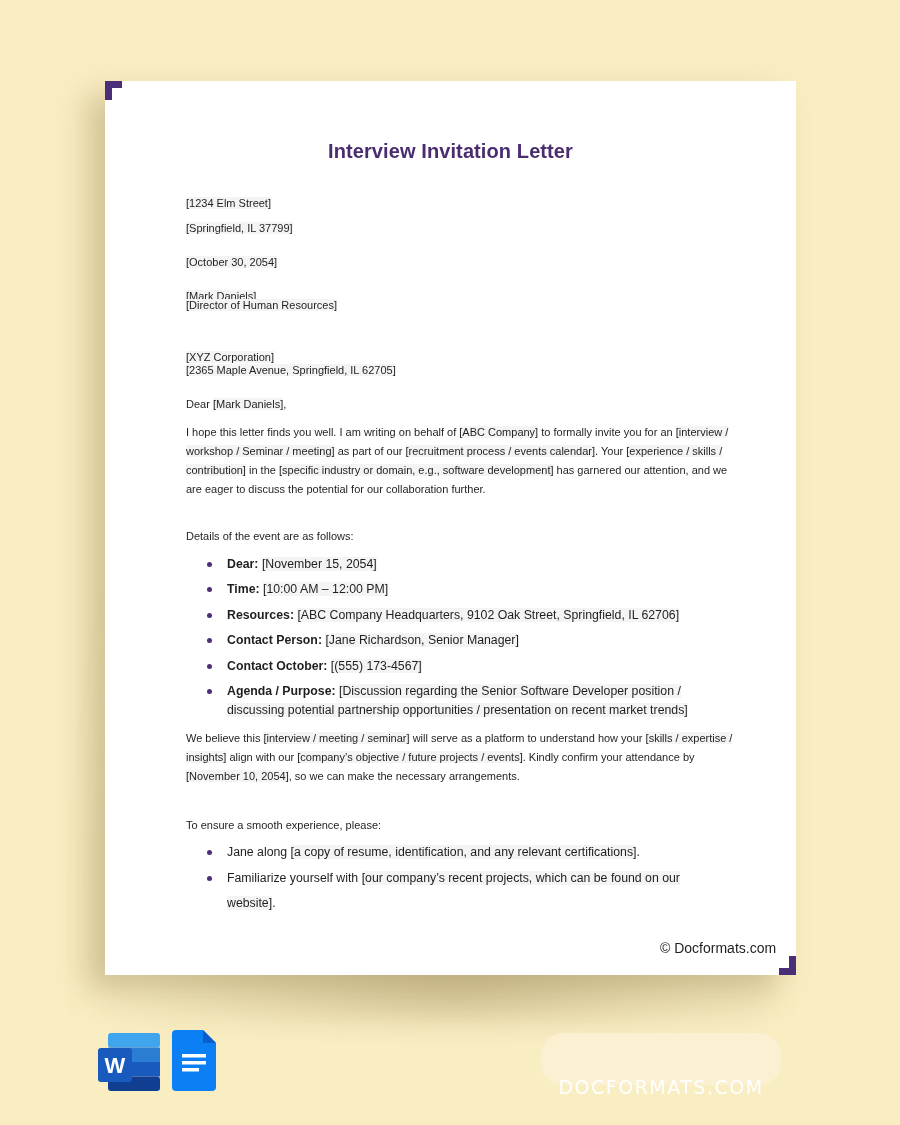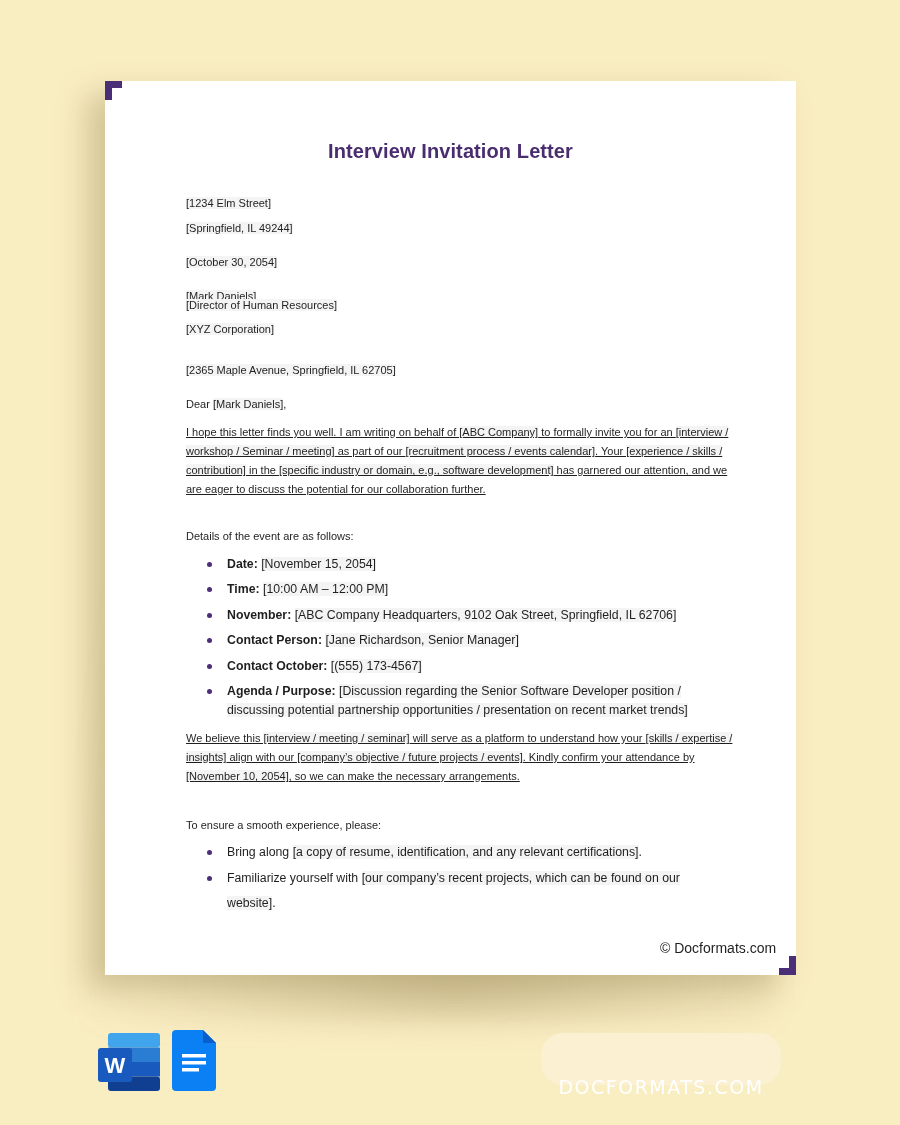--- a/index.html
+++ b/index.html
@@ -30,21 +30,21 @@
   .title {
     position: absolute; left: 105px; width: 691px; top: 140px;
     text-align: center; color: #4a2d6e; font-weight: bold; font-size: 20px;
     letter-spacing: 0.1px;
   }
   .txt {
     position: absolute; left: 186px; font-size: 11px; color: #1f1f1f; line-height: 19px;
     white-space: nowrap;
   }
   .ph { background: #f4f4f4; }
-  .para { white-space: normal; width: 545px; text-decoration: underline; }
+  .para { white-space: normal; width: 545px; }
   .bullet-dot {
     position: absolute; width: 5px; height: 5px; border-radius: 50%; background: #4b2e78;
   }
   .bl { position: absolute; left: 227px; font-size: 12.3px; color: #1f1f1f; line-height: 19px; white-space: nowrap; }
   .bl b { font-weight: bold; }
   .copyright { position: absolute; left: 660px; top: 940px; font-size: 14px; color: #1f1f1f; }
 
   .word-icon { position: absolute; left: 98px; top: 1033px; width: 62px; height: 58px; }
   .gdocs-icon { position: absolute; left: 172px; top: 1030px; width: 44px; height: 61px; }
 
@@ -71,59 +71,59 @@
     <div class="b"></div>
   </div>
 <div class="corner br">
     <div class="a"></div>
     <div class="b"></div>
   </div>
 
 <div class="title">Interview Invitation Letter</div>
 
 <div class="txt" style="top:194px"><span class="ph">[1234 Elm Street]</span></div>
-<div class="txt" style="top:219px"><span class="ph">[Springfield, IL 49244]</span></div>
+<div class="txt" style="top:219px"><span class="ph">[Springfield, IL 37799]</span></div>
 <div class="txt" style="top:253px"><span class="ph">[October 30, 2054]</span></div>
 
 <div class="txt" style="top:287px"><span class="ph">[Mark Daniels]</span></div>
 <div class="txt" style="top:296px"><span class="ph">[Director of Human Resources]</span></div>
-<div class="txt" style="top:320px"><span class="ph">[XYZ Corporation]</span></div>
+<div class="txt" style="top:348px"><span class="ph">[XYZ Corporation]</span></div>
 <div class="txt" style="top:361px"><span class="ph">[2365 Maple Avenue, Springfield, IL 62705]</span></div>
 
 <div class="txt" style="top:395px"><span>Dear </span><span class="ph">[Mark Daniels]</span><span>,</span></div>
 
 <div class="txt para" style="top:423px"><span>I hope this letter finds you well. I am writing on behalf of </span><span class="ph">[ABC Company]</span><span> to formally invite you for an </span><span class="ph">[interview / workshop / Seminar / meeting]</span><span> as part of our </span><span class="ph">[recruitment process / events calendar]</span><span>. Your </span><span class="ph">[experience / skills / contribution]</span><span> in the </span><span class="ph">[specific industry or domain, e.g., software development]</span><span> has garnered our attention, and we are eager to discuss the potential for our collaboration further.</span></div>
 
 <div class="txt" style="top:527px">Details of the event are as follows:</div>
 
 <div class="bullet-dot" style="left:207px;top:562px"></div>
-<div class="bl" style="top:555px"><b>Date:</b> <span class="ph">[November 15, 2054]</span></div>
+<div class="bl" style="top:555px"><b>Dear:</b> <span class="ph">[November 15, 2054]</span></div>
 
 <div class="bullet-dot" style="left:207px;top:587px"></div>
 <div class="bl" style="top:580px"><b>Time:</b> <span class="ph">[10:00 AM – 12:00 PM]</span></div>
 
 <div class="bullet-dot" style="left:207px;top:613px"></div>
-<div class="bl" style="top:606px"><b>November:</b> <span class="ph">[ABC Company Headquarters, 9102 Oak Street, Springfield, IL 62706]</span></div>
+<div class="bl" style="top:606px"><b>Resources:</b> <span class="ph">[ABC Company Headquarters, 9102 Oak Street, Springfield, IL 62706]</span></div>
 
 <div class="bullet-dot" style="left:207px;top:638px"></div>
 <div class="bl" style="top:631px"><b>Contact Person:</b> <span class="ph">[Jane Richardson, Senior Manager]</span></div>
 
 <div class="bullet-dot" style="left:207px;top:664px"></div>
 <div class="bl" style="top:657px"><b>Contact October:</b> <span class="ph">[(555) 173-4567]</span></div>
 
 <div class="bullet-dot" style="left:207px;top:689px"></div>
 <div class="bl" style="top:682px"><b>Agenda / Purpose:</b> <span class="ph">[Discussion regarding the Senior Software Developer position /</span></div>
 <div class="bl" style="top:701px"><span class="ph">discussing potential partnership opportunities / presentation on recent market trends]</span></div>
 
 <div class="txt para" style="top:729px;width:560px"><span>We believe this </span><span class="ph">[interview / meeting / seminar]</span><span> will serve as a platform to understand how your </span><span class="ph">[skills / expertise / insights]</span><span> align with our </span><span class="ph">[company’s objective / future projects / events]</span><span>. Kindly confirm your attendance by </span><span class="ph">[November 10, 2054]</span><span>, so we can make the necessary arrangements.</span></div>
 
 <div class="txt" style="top:816px">To ensure a smooth experience, please:</div>
 
 <div class="bullet-dot" style="left:207px;top:850px"></div>
-<div class="bl" style="top:843px"><span>Bring along </span><span class="ph">[a copy of resume, identification, and any relevant certifications]</span><span>.</span></div>
+<div class="bl" style="top:843px"><span>Jane along </span><span class="ph">[a copy of resume, identification, and any relevant certifications]</span><span>.</span></div>
 
 <div class="bullet-dot" style="left:207px;top:876px"></div>
 <div class="bl" style="top:869px"><span>Familiarize yourself with </span><span class="ph">[our company’s recent projects, which can be found on our</span></div>
 <div class="bl" style="top:894px"><span class="ph">website]</span><span>.</span></div>
 
 <div class="copyright">© Docformats.com</div>
 
 <svg class="word-icon" viewBox="0 0 62 58">
   <rect x="10" y="0" width="52" height="14.5" rx="3" fill="#41a5ee"></rect>
   <rect x="10" y="14.5" width="52" height="14.5" fill="#2b7cd3"></rect>

